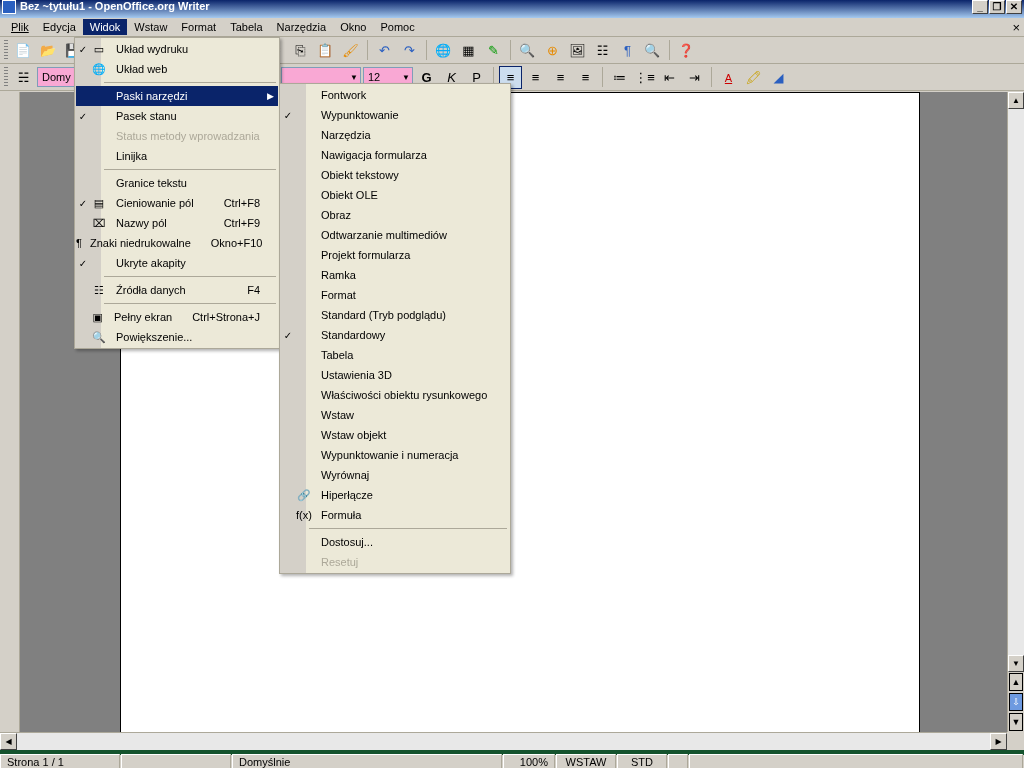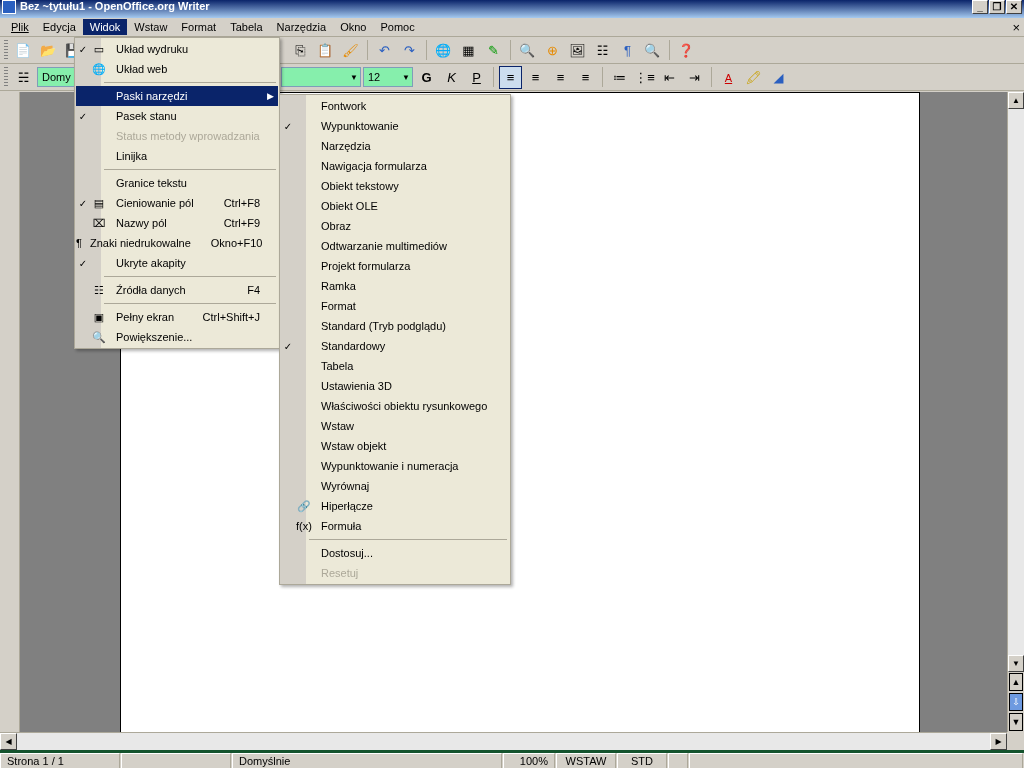--- a/index.html
+++ b/index.html
@@ -17,21 +17,21 @@
 .menubar .menuitem { padding: 2px 7px; cursor: default; }
 .menubar .menuitem.active { background: #0a246a; color: #fff; }
 .menubar .closex { position: absolute; right: 4px; top: 2px; font-size: 13px; color: #000; }
 
 
 .toolbar { height: 27px; background: #d4d0c8; display: flex; align-items: center; padding: 1px 4px; gap: 2px; border-bottom: 1px solid #aca899; }
 .tb-grip { width: 4px; height: 20px; background: repeating-linear-gradient(to bottom, #808080 0 1px, transparent 1px 3px); margin-right: 2px; }
 .tb-btn { width: 23px; height: 23px; display:flex; align-items:center; justify-content:center; border: 1px solid transparent; }
 .tb-btn.pressed { border: 1px solid #0a246a; background: #cde; }
 .tb-sep { width: 1px; height: 20px; background: #aca899; margin: 0 3px; }
-.tb-combo { height: 20px; border: 1px solid #7f9db9; background: #86efac; padding: 0 16px 0 4px; display:flex; align-items:center; position: relative; }
+.tb-combo { height: 20px; border: 1px solid #7f9db9; background: #f9a8d4; padding: 0 16px 0 4px; display:flex; align-items:center; position: relative; }
 .tb-combo::after { content:"▼"; position:absolute; right:2px; font-size:8px; color:#000; }
 .tb-combo.short { width: 50px; }
 .tb-combo.font { width: 80px; }
 
 
 .menu { position: absolute; background: #ece9d8; border: 1px solid #aca899; box-shadow: 2px 2px 3px rgba(0,0,0,0.3); z-index: 100; padding: 1px; }
 .menu .iconcol { position:absolute; left:0; top:0; bottom:0; width:26px; background: #d4d0c8; }
 .menu-row { display: flex; align-items: center; height: 20px; padding-right: 18px; position: relative; cursor: default; z-index:1; }
 .menu-row .check { width: 14px; text-align: center; font-size: 10px; }
 .menu-row .micon { width: 18px; height: 16px; margin-right: 4px; display:flex; align-items:center; justify-content:center; }
@@ -52,21 +52,21 @@
 .sb-btn { height: 17px; background: #d4d0c8; border: 1px solid #fff; border-right-color:#404040; border-bottom-color:#404040; text-align:center; font-size:8px; line-height:15px; }
 .sb-track { flex:1; background: #e8e8e8; }
 .nav-block { height: 60px; background:#d4d0c8; display:flex; flex-direction:column; }
 .nav-block .navbtn { flex:1; border:1px solid #000; margin:1px; display:flex; align-items:center; justify-content:center; font-size:9px; }
 .nav-block .big { background:#6e9ae0; color:#fff; }
 
 
 .hscroll { position:absolute; left:0; right:17px; bottom:18px; height:18px; background:#d4d0c8; display:flex; border-top:1px solid #aca899; }
 .hscroll .sb-btn { width:17px; height:100%; line-height:15px; }
 .hscroll .sb-track { flex:1; background:#e8e8e8; }
-.statusbar { position:absolute; left:0; right:0; bottom:0; height:18px; background:#d4d0c8; display:flex; align-items:center; border-top:3px solid #14532d; }
+.statusbar { position:absolute; left:0; right:0; bottom:0; height:18px; background:#d4d0c8; display:flex; align-items:center; border-top:5px solid #14532d; }
 .status-cell { height: 16px; border: 1px solid #aca899; border-top-color:#fff; border-left-color:#fff; padding: 0 6px; display:flex; align-items:center; margin-right:1px; }
 
 
 .ic { font-size: 13px; line-height:1; }
 .ic-blue { color:#2a5fc0; }
 .ic-red { color:#c00; }
 .ic-green { color:#090; }
 .ic-orange { color:#e68a00; }
 .ic-yellow { color:#c8a000; }
 </style>
@@ -355,30 +355,30 @@
       <span class="check"></span>
       <span class="micon">☷</span>
       <span class="mlabel">Źródła danych</span>
       <span class="maccel">F4</span>
     </div>
     <div class="menu-sep"></div>
     <div class="menu-row">
       <span class="check"></span>
       <span class="micon">▣</span>
       <span class="mlabel">Pełny ekran</span>
-      <span class="maccel">Ctrl+Shift+J</span>
+      <span class="maccel">Ctrl+Strona+J</span>
     </div>
     <div class="menu-row">
       <span class="check"></span>
       <span class="micon">🔍</span>
       <span class="mlabel">Powiększenie...</span>
     </div>
   </div>
 
-<div class="menu" id="toolbars-submenu" style="left:279px; top:94px; width:232px;">
+<div class="menu" id="toolbars-submenu" style="left:279px; top:83px; width:232px;">
   <div class="iconcol"></div>
 <div class="menu-row">
       <span class="check"></span>
       <span class="micon"></span>
       <span class="mlabel">Fontwork</span>
     </div>
     <div class="menu-row">
       <span class="check">✓</span>
       <span class="micon"></span>
       <span class="mlabel">Wypunktowanie</span>

